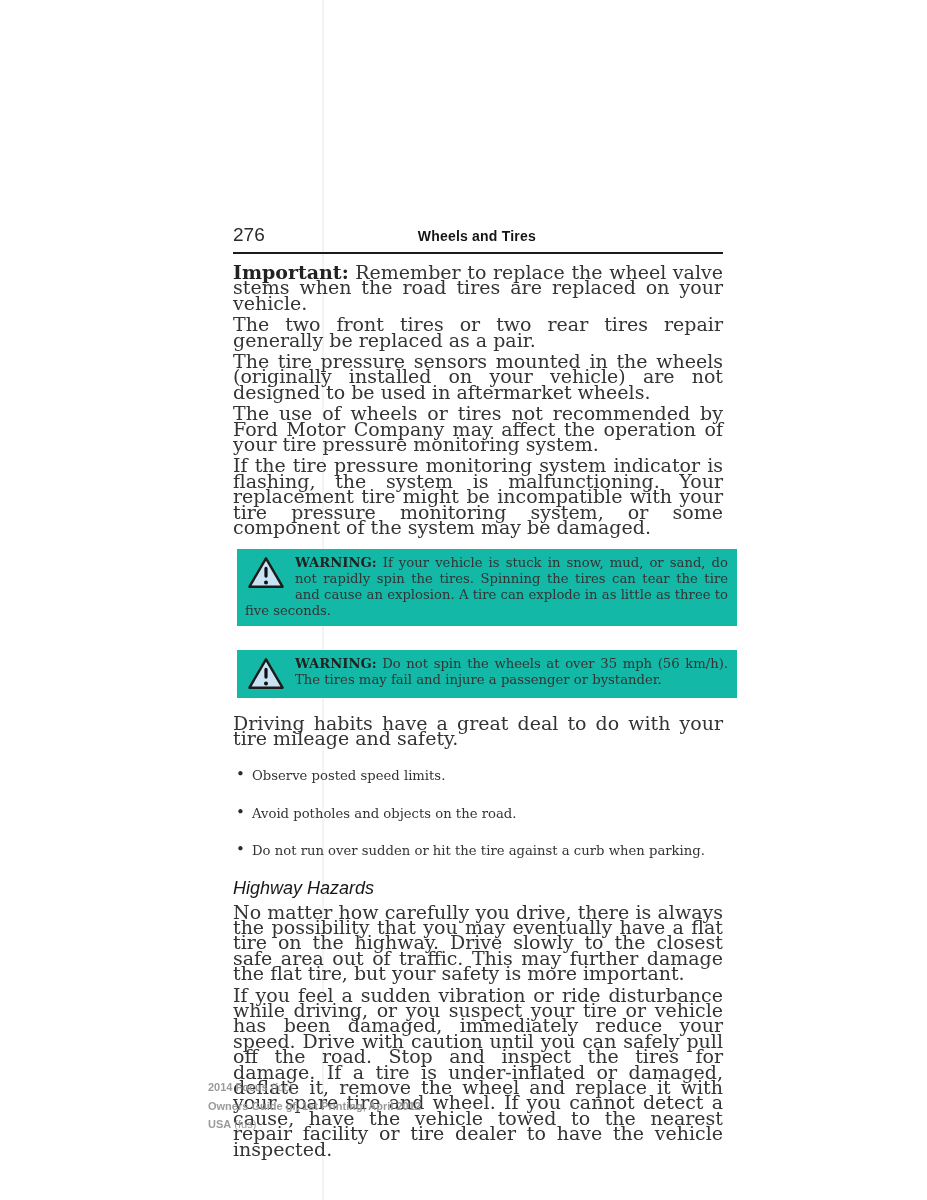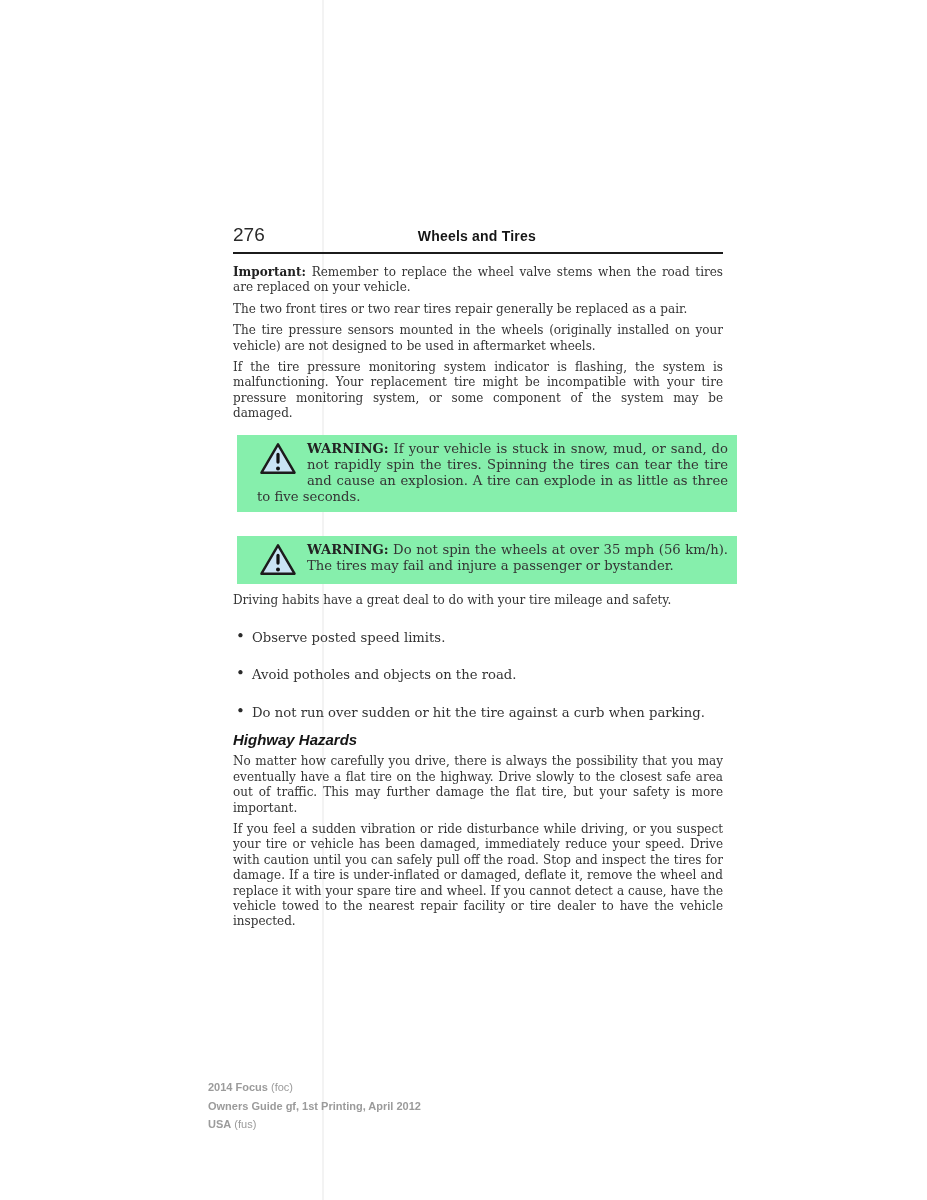--- a/index.html
+++ b/index.html
@@ -48,52 +48,52 @@
     font-size: 14px;
     color: #151515;
     letter-spacing: 0.2px;
     
     margin-right: 34px;
   }
 
   
   .para {
     font-family: "DejaVu Serif", "Liberation Serif", serif;
-    font-size: 12px;
+    font-size: 19px;
     line-height: 15.4px;
     text-align: justify;
     color: #343434;
     margin: 6px 0 0 0;
   }
   .para.first { margin-top: 11px; }
   .bold-label { font-weight: 700; color: #222222; }
 
   .section-heading {
     font-family: "Liberation Sans", sans-serif;
     font-weight: 700;
     font-size: 15px;
     color: #161616;
     margin: 12px 0 0 0;
   }
   .sub-heading {
     font-family: "Liberation Sans", sans-serif;
-    font-weight: 700;
+    font-weight: 400;
     font-style: italic;
-    font-size: 15px;
+    font-size: 18px;
     color: #161616;
-    margin: 11px 0 0 0;
+    margin: 19px 0 0 0;
   }
 
   
   .warning-box {
-    background: #86efac;
+    background: #14b8a6;
     width: 500px;
     margin: 13px 0 0 4px;
     box-sizing: border-box;
-    padding: 6px 9px 7px 20px;
+    padding: 6px 9px 7px 8px;
     overflow: hidden;
   }
   .warning-box + .warning-box { margin-top: 24px; }
   .warning-icon-wrap {
     float: left;
     width: 38px;
     height: 34px;
     margin: 1px 10px 0 2px;
   }
   .warning-text {
@@ -152,20 +152,21 @@
 
     <div class="header">
       <span class="page-num">276</span>
       <span class="page-title">Wheels and Tires</span>
     </div>
 
     <p class="para first"><span class="bold-label">Important:</span><span> Remember to replace the wheel valve stems when the road tires are replaced on your vehicle.</span></p>
 
     <p class="para">The two front tires or two rear tires repair generally be replaced as a pair.</p>
     <p class="para">The tire pressure sensors mounted in the wheels (originally installed on your vehicle) are not designed to be used in aftermarket wheels.</p>
+    <p class="para">The use of wheels or tires not recommended by Ford Motor Company may affect the operation of your tire pressure monitoring system.</p>
     <p class="para">If the tire pressure monitoring system indicator is flashing, the system is malfunctioning. Your replacement tire might be incompatible with your tire pressure monitoring system, or some component of the system may be damaged.</p>
 
 
     <div class="warning-box">
       <span class="warning-icon-wrap">
         <svg viewBox="0 0 40 36" width="38" height="34">
           <path d="M20 2.5 L37.5 32.5 L2.5 32.5 Z" fill="#c9e3f4" stroke="#1c1c1c" stroke-width="2.6" stroke-linejoin="round"></path>
           <rect x="18.3" y="11.5" width="3.4" height="11.5" rx="1.7" fill="#111111"></rect>
           <circle cx="20" cy="28" r="2.1" fill="#111111"></circle>
         </svg>
@@ -177,21 +178,21 @@
       <span class="warning-icon-wrap">
         <svg viewBox="0 0 40 36" width="38" height="34">
           <path d="M20 2.5 L37.5 32.5 L2.5 32.5 Z" fill="#c9e3f4" stroke="#1c1c1c" stroke-width="2.6" stroke-linejoin="round"></path>
           <rect x="18.3" y="11.5" width="3.4" height="11.5" rx="1.7" fill="#111111"></rect>
           <circle cx="20" cy="28" r="2.1" fill="#111111"></circle>
         </svg>
       </span>
       <div class="warning-text"><span class="bold-label">WARNING:</span><span> Do not spin the wheels at over 35 mph (56 km/h). The tires may fail and injure a passenger or bystander.</span></div>
     </div>
 
-    <p class="para" style="margin-top:9px;">Driving habits have a great deal to do with your tire mileage and safety.</p>
+    <p class="para" style="margin-top:18px;">Driving habits have a great deal to do with your tire mileage and safety.</p>
 
     <ul class="bullet-list">
       <li>Observe posted speed limits.</li>
       <li>Avoid potholes and objects on the road.</li>
       <li>Do not run over sudden or hit the tire against a curb when parking.</li>
     </ul>
 
     <h3 class="sub-heading">Highway Hazards</h3>
 
     <p class="para">No matter how carefully you drive, there is always the possibility that you may eventually have a flat tire on the highway. Drive slowly to the closest safe area out of traffic. This may further damage the flat tire, but your safety is more important.</p>

